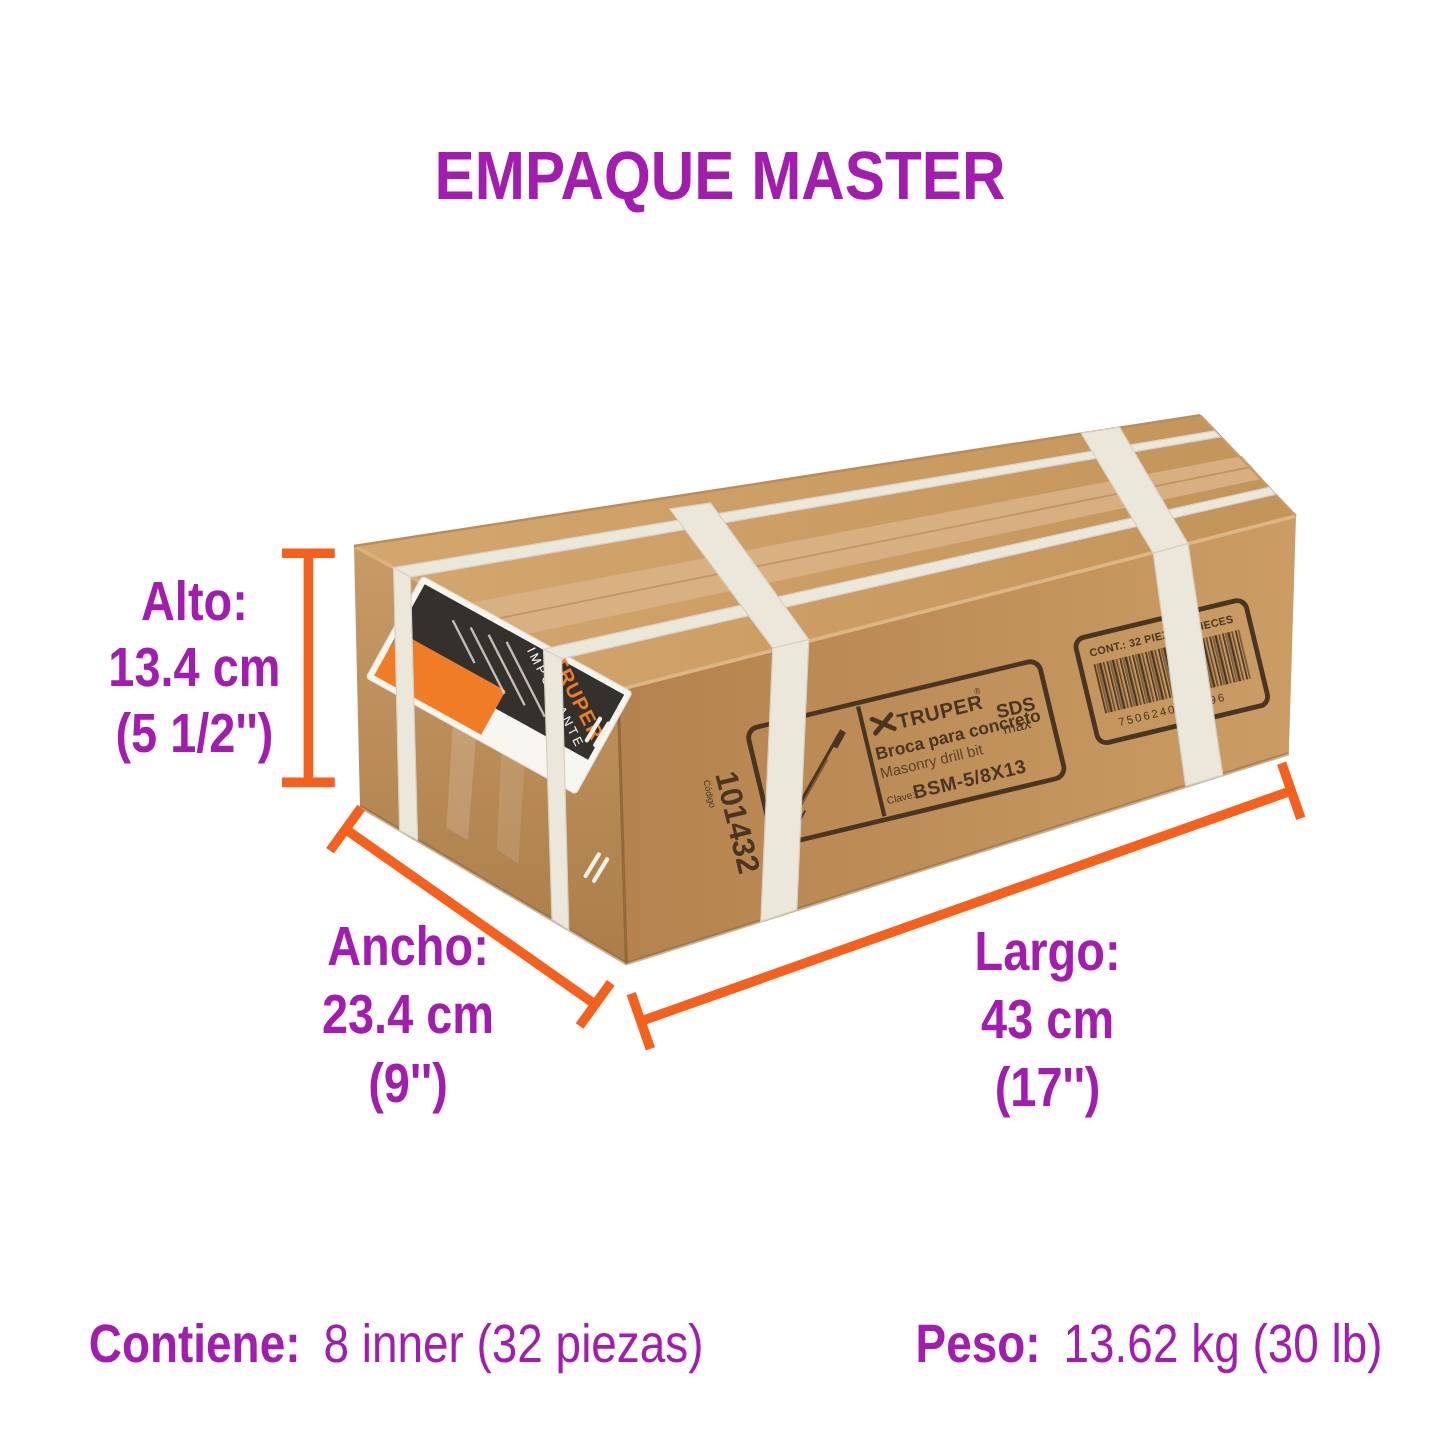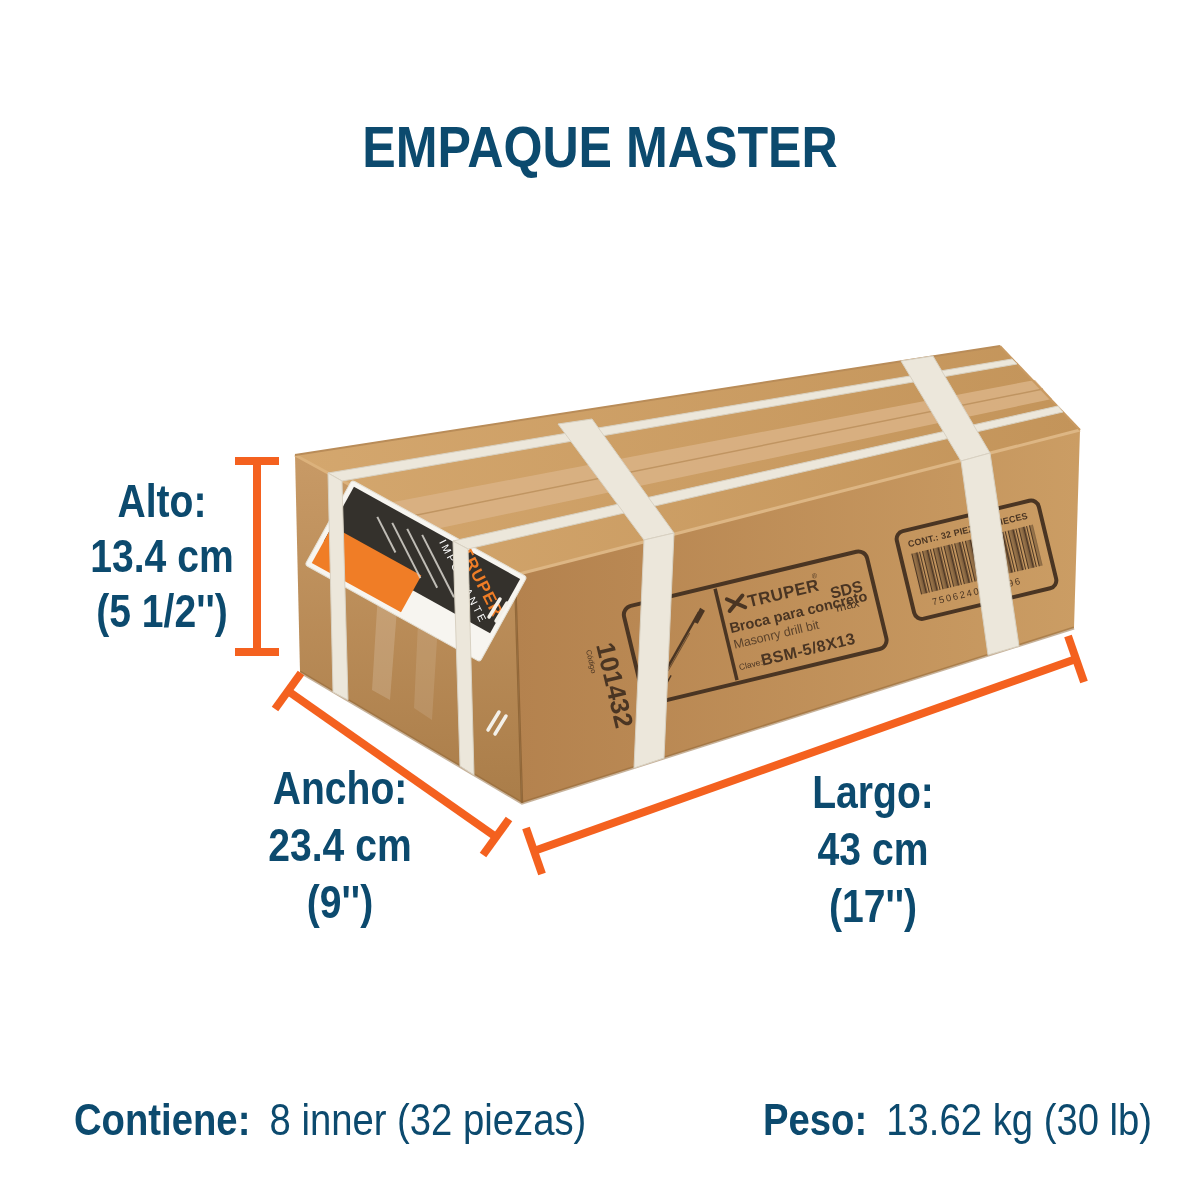--- a/index.html
+++ b/index.html
@@ -1,17 +1,17 @@
 <!DOCTYPE html>
 <html><head>
 <meta charset="utf-8">
 <style>
   html,body{margin:0;padding:0;background:#ffffff;}
   #canvas{position:relative;width:1200px;height:1200px;background:#ffffff;overflow:hidden;
-          font-family:"Liberation Sans",sans-serif;color:#0c4a6e;}
+          font-family:"Liberation Sans",sans-serif;color:#a21caf;}
   #boxsvg{position:absolute;left:0;top:0;width:1200px;height:1200px;}
   svg text{font-family:"Liberation Sans",sans-serif;}
   .title{position:absolute;left:0;right:0;top:114px;text-align:center;
          font-size:57px;font-weight:bold;letter-spacing:0;
          transform:scaleX(.88);transform-origin:50% 50%;}
   .dimblock{position:absolute;font-weight:bold;text-align:center;
             transform:scaleX(.85);transform-origin:50% 50%;}
   .dimblock div{white-space:nowrap;}
   #alto-block{left:52px;top:474px;width:220px;font-size:46px;line-height:55px;}
   #ancho-block{left:224px;top:760px;width:232px;font-size:46px;line-height:57px;}

